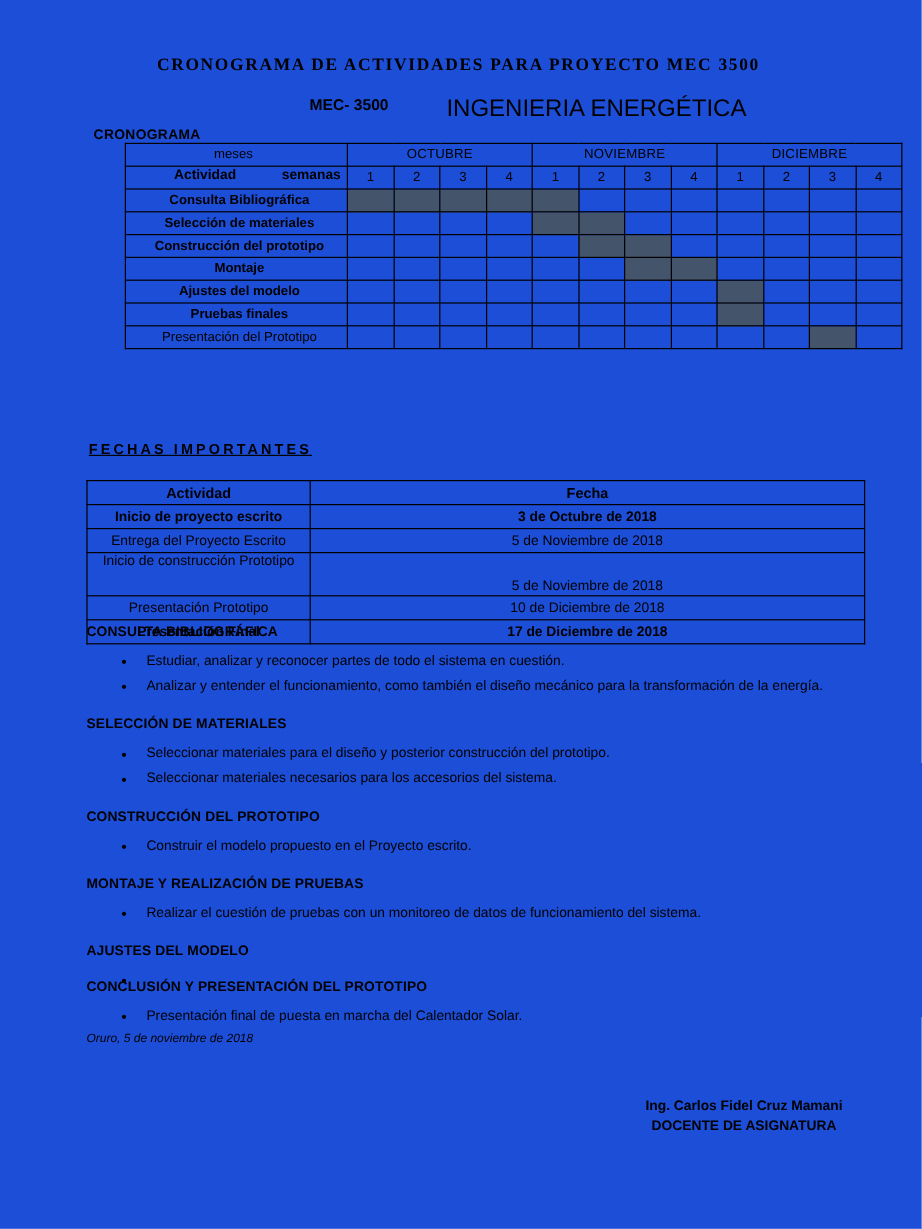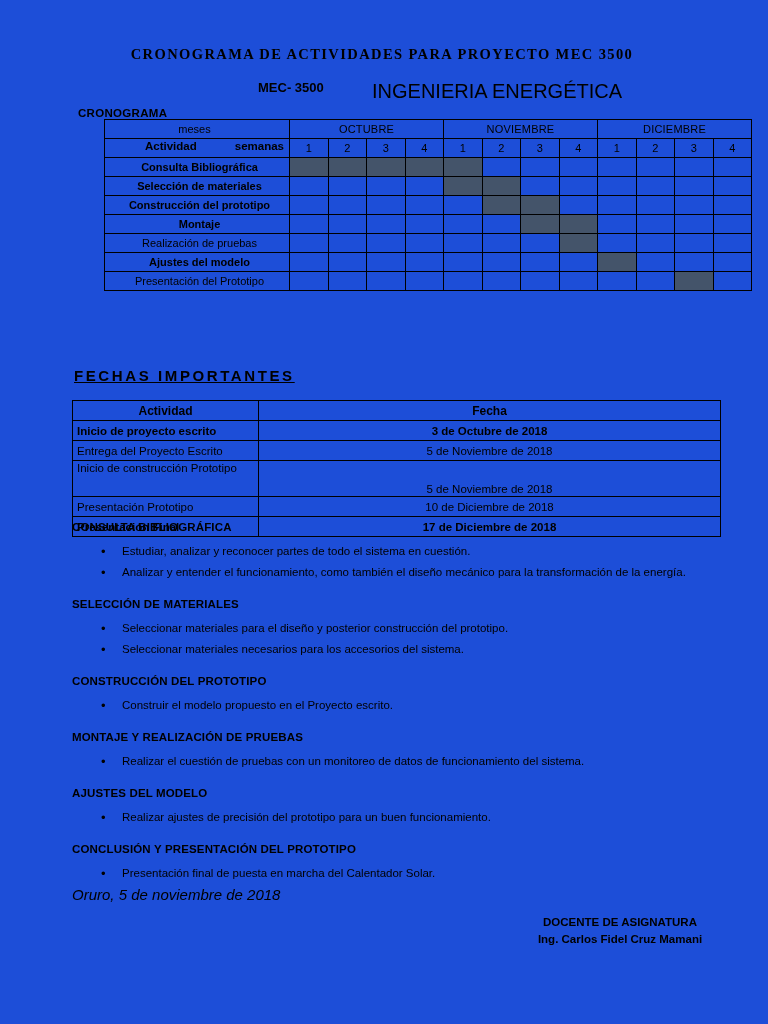--- a/index.html
+++ b/index.html
@@ -128,21 +128,21 @@
     height: 19px;
   }
   .g-rowlabel.bold { font-weight: bold; }
   .cell-fill { background: #44546A; }
 
   
   .fechas-head {
     position: absolute;
     left: 74px;
     top: 367px;
-    font-size: 15px;
+    font-size: 12px;
     font-weight: bold;
     letter-spacing: 2.6px;
     text-decoration: underline;
   }
 
   
   .fechas {
     position: absolute;
     left: 72px;
     top: 400px;
@@ -159,21 +159,21 @@
   }
   .fechas col.f-act { width: 186px; }
   .fechas col.f-fec { width: 462px; }
   .fechas .fh {
     text-align: center;
     font-weight: bold;
     font-size: 12px;
     height: 17px;
   }
   .fechas .f-act {
-    text-align: left;
+    text-align: center;
     height: 17px;
   }
   .fechas .f-fec {
     text-align: center;
     height: 17px;
   }
   .fechas .bold { font-weight: bold; }
   .fechas .tall { height: 33px; vertical-align: top; padding-top: 1px; }
   .fechas .tall-b { height: 33px; vertical-align: bottom; padding-bottom: 1px; }
 
@@ -206,21 +206,21 @@
     font-weight: normal;
   }
   ul.bul li .dot {
     position: absolute;
     left: 29px;
     top: 0px;
     font-size: 13px;
     line-height: 17px;
   }
   .place-date {
-    font-size: 15px;
+    font-size: 10px;
     font-style: italic;
     margin-top: 2px;
   }
   .signature {
     position: absolute;
     left: 480px;
     top: 914px;
     width: 280px;
     text-align: center;
     font-size: 11.5px;
@@ -336,36 +336,36 @@
           <td></td>
           <td></td>
           <td class="cell-fill" style="background: rgb(68, 84, 106);"></td>
           <td class="cell-fill" style="background: rgb(68, 84, 106);"></td>
           <td></td>
           <td></td>
           <td></td>
           <td></td>
         </tr>
         <tr>
-          <td class="g-rowlabel">Realización de pruebas</td>
-          <td></td>
-          <td></td>
-          <td></td>
-          <td></td>
-          <td></td>
-          <td></td>
-          <td></td>
-          <td class="cell-fill" style="background: rgb(68, 84, 106);"></td>
-          <td></td>
-          <td></td>
-          <td></td>
-          <td></td>
-        </tr>
-        <tr>
           <td class="g-rowlabel bold">Ajustes del modelo</td>
+          <td></td>
+          <td></td>
+          <td></td>
+          <td></td>
+          <td></td>
+          <td></td>
+          <td></td>
+          <td></td>
+          <td class="cell-fill" style="background: rgb(68, 84, 106);"></td>
+          <td></td>
+          <td></td>
+          <td></td>
+        </tr>
+        <tr>
+          <td class="g-rowlabel bold">Pruebas finales</td>
           <td></td>
           <td></td>
           <td></td>
           <td></td>
           <td></td>
           <td></td>
           <td></td>
           <td></td>
           <td class="cell-fill" style="background: rgb(68, 84, 106);"></td>
           <td></td>
@@ -439,27 +439,27 @@
       <div class="sec-head gap">CONSTRUCCIÓN DEL PROTOTIPO</div>
       <ul class="bul">
         <li><span class="dot">•</span><span>Construir el modelo propuesto en el Proyecto escrito.</span></li>
       </ul>
       <div class="sec-head gap">MONTAJE Y REALIZACIÓN DE PRUEBAS</div>
       <ul class="bul">
         <li><span class="dot">•</span><span>Realizar el cuestión de pruebas con un monitoreo de datos de funcionamiento del sistema.</span></li>
       </ul>
       <div class="sec-head gap">AJUSTES DEL MODELO</div>
       <ul class="bul">
-        <li><span class="dot">•</span><span>Realizar ajustes de precisión del prototipo para un buen funcionamiento.</span></li>
+        <li><span class="dot">•</span></li>
       </ul>
       <div class="sec-head gap">CONCLUSIÓN Y PRESENTACIÓN DEL PROTOTIPO</div>
       <ul class="bul">
         <li><span class="dot">•</span><span>Presentación final de puesta en marcha del Calentador Solar.</span></li>
       </ul>
       <div class="place-date">Oruro, 5 de noviembre de 2018</div>
     </div>
 
   <div class="signature">
+    <div>Ing. Carlos Fidel Cruz Mamani</div>
     <div>DOCENTE DE ASIGNATURA</div>
-    <div>Ing. Carlos Fidel Cruz Mamani</div>
   </div>
 
 </div>
 
 </body></html>

